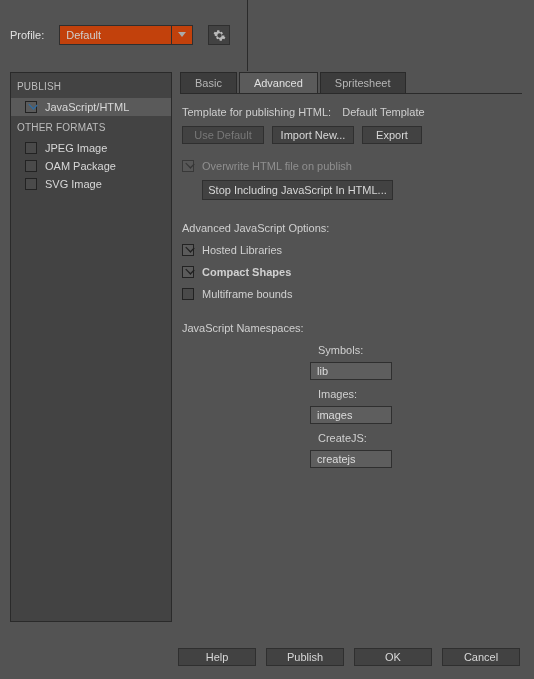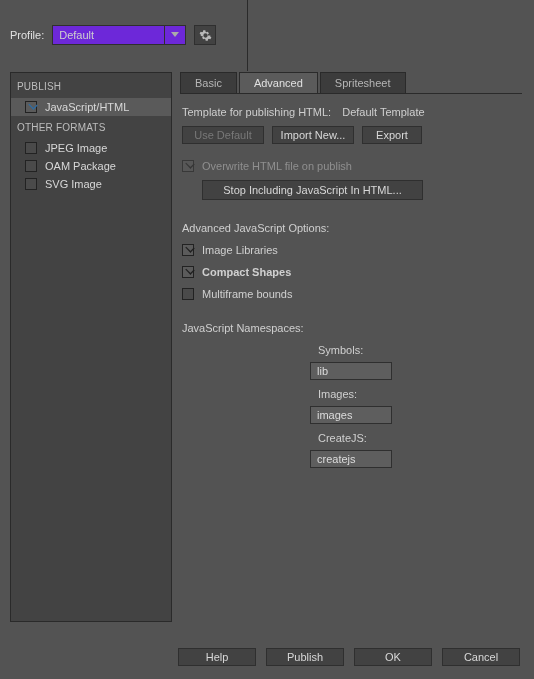--- a/index.html
+++ b/index.html
@@ -1,21 +1,21 @@
 <!DOCTYPE html>
 <html><head>
 <meta charset="utf-8">
 <style>
   * { box-sizing: border-box; margin: 0; padding: 0; font-family: Tahoma, Verdana, sans-serif; font-size: 11px; }
   body { background: #535353; color: #d8d8d8; width: 534px; height: 679px; overflow: hidden; user-select: none; }
   .root { display: flex; flex-direction: column; height: 100%; }
 
-  .profile-row { display: flex; align-items: center; padding: 16px 10px 4px 10px; height: 58px; }
+  .profile-row { display: flex; align-items: center; padding: 16px 10px 4px 10px; height: 58px; gap: 7px; }
   .profile-row .label { color: #e0e0e0; margin-right: 8px; }
-  .profile-select { display: flex; align-items: center; border: 1px solid #2f2f2f; background: #6d28d9; height: 20px; width: 134px; padding: 0 6px; color: #cfcfcf; cursor: pointer; position: relative; }
+  .profile-select { display: flex; align-items: center; border: 1px solid #2f2f2f; background: #c2410c; height: 20px; width: 134px; padding: 0 6px; color: #cfcfcf; cursor: pointer; position: relative; }
   .profile-select .chev { margin-left: auto; border-left: 1px solid #2f2f2f; padding-left: 6px; height: 18px; display: flex; align-items: center; }
   .gear-btn { margin-left: 8px; width: 22px; height: 20px; border: 1px solid #2f2f2f; background: #424242; display: flex; align-items: center; justify-content: center; cursor: pointer; }
 
   .vr { border-left: 1px solid #2a2a2a; height: 71px; margin-left: 0px; position: absolute; left: 247px; top: 0; }
 
   .midrow { flex: 1; display: flex; padding: 14px 10px 0 10px; gap: 6px; position: relative; }
   .sidebar { width: 162px; border: 1px solid #2a2a2a; background: #434343; padding-top: 6px; height: 550px; }
   .side-head { color: #bdbdbd; font-size: 10px; padding: 2px 6px 6px 6px; letter-spacing: .2px; }
   .side-item { display: flex; align-items: center; padding: 3px 10px 3px 14px; color: #d8d8d8; cursor: pointer; }
   .side-item.selected { background: #5a5a5a; }
@@ -27,21 +27,21 @@
   .tab.active { background: #5b5b5b; color: #e0e0e0; }
   .tabbar-bottom { height: 1px; background: #2a2a2a; margin-top:-1px; }
 
   .pane { padding: 8px 2px; color: #d0d0d0; }
   .line { margin-top: 4px; }
   .kv { display: flex; align-items: center; gap: 6px; flex-direction: column; }
   .kv .k { width: 66px; text-align: left; }
   .txt-input { border: 1px solid #2f2f2f; background: #5e5e5e; color: #dcdcdc; padding: 2px 6px; height: 18px; width: 82px; }
   .btn { border: 1px solid #2f2f2f; background: #424242; color: #d8d8d8; padding: 2px 0; width: 82px; text-align: center; cursor: pointer; }
   .btn.disabled { color: #787878; cursor: default; }
-  .btn.wide { width: 221px; padding: 3px 0; }
+  .btn.wide { width: 191px; padding: 3px 0; }
 
   .cb { display: inline-block; width: 12px; height: 12px; border: 1px solid #222; background: #5b5b5b; position: relative; vertical-align: middle; cursor: pointer; }
   .cb.unchecked { background: #4a4a4a; }
   .cb.checked::after { content: ""; position: absolute; left: 1px; top: -2px; width: 10px; height: 8px; border-right: 2px solid #1f1f1f; border-bottom: 2px solid #1f1f1f; transform: rotate(45deg) scale(.6); }
   .cb.checked.priblue::after { border-color: #2e6ca3; }
   .cb.disabled { opacity: .6; cursor: default; }
 
   .tpltext { color: #cfcfcf; }
   .dimtext { color: #8f8f8f; }
 
@@ -126,21 +126,21 @@
         </div>
 
         <div class="line" style="margin-top:8px; padding-left:20px;">
           <div class="btn wide">Stop Including JavaScript In HTML...</div>
         </div>
 
         <div class="line" style="margin-top:22px;">Advanced JavaScript Options:</div>
 
         <div class="line" style="margin-top:10px; display:flex; align-items:center; gap:8px;">
           <span class="cb checked"></span>
-          <span>Image Libraries</span>
+          <span>Hosted Libraries</span>
         </div>
         <div class="line" style="margin-top:10px; display:flex; align-items:center; gap:8px;font-weight:bold;">
           <span class="cb checked"></span>
           <span>Compact Shapes</span>
         </div>
         <div class="line" style="margin-top:10px; display:flex; align-items:center; gap:8px;">
           <span class="cb unchecked"></span>
           <span>Multiframe bounds</span>
         </div>
 

